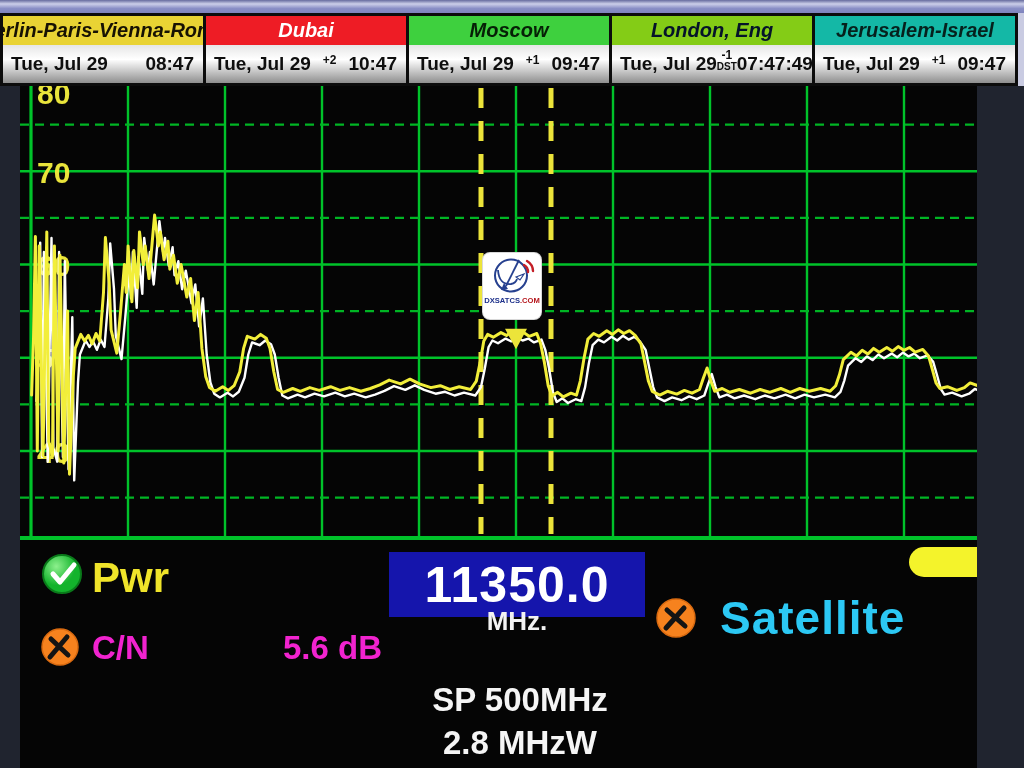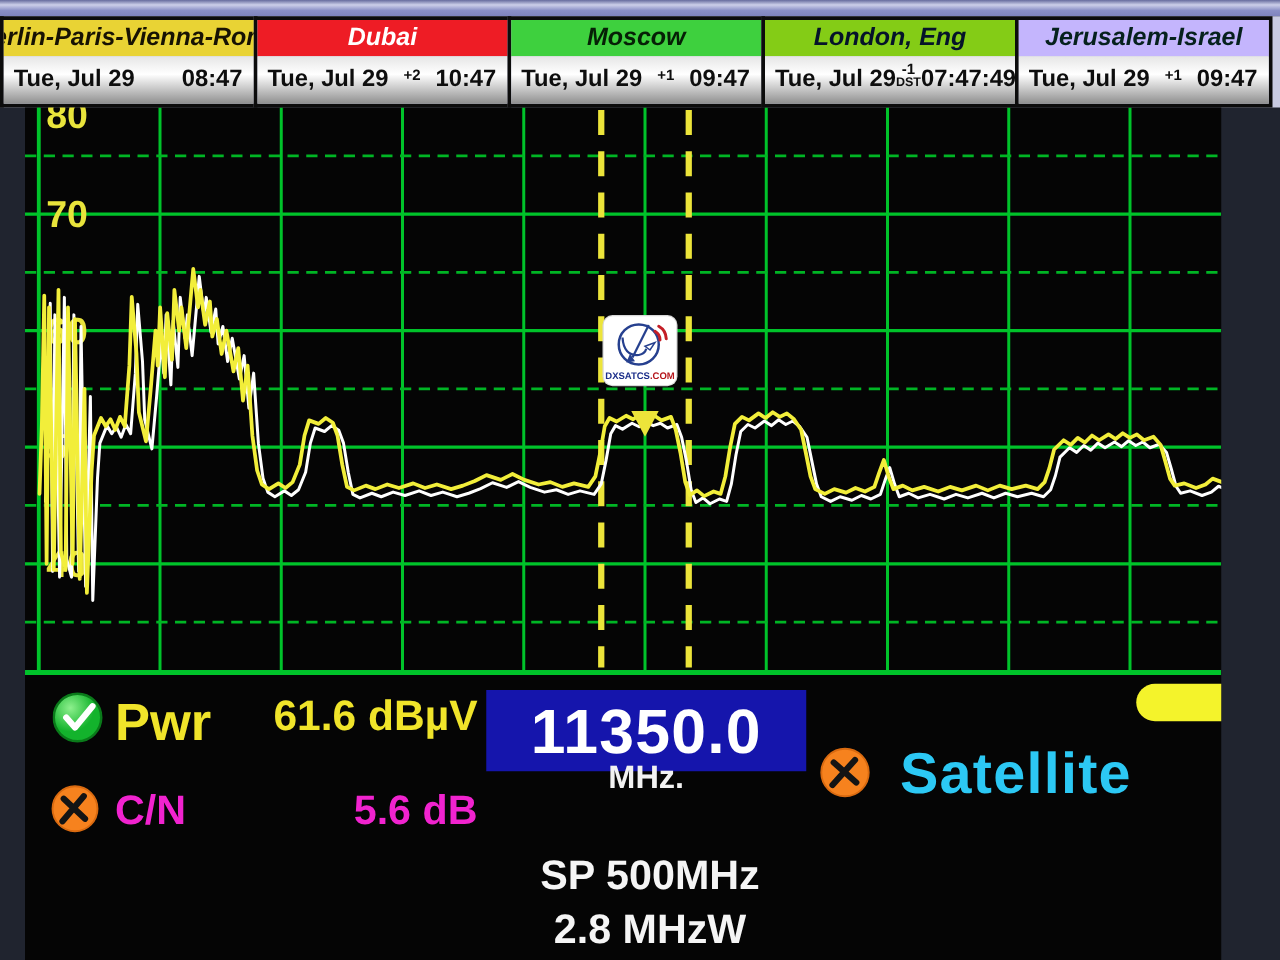--- a/index.html
+++ b/index.html
@@ -20,21 +20,21 @@
     padding:0 9px 0 8px;white-space:nowrap;}
   .clock-date{flex:0 0 auto;}
   .clock-mid{flex:1;display:flex;flex-direction:column;align-items:center;justify-content:center;line-height:1;}
   .clock-offset{font-size:12px;font-weight:bold;transform:translateY(-4px);}
   .clock-dst{font-size:10px;font-weight:bold;transform:translateY(-3px);}
   .clock-hms{flex:0 0 auto;}
   
   .screen{position:absolute;left:20px;top:86px;width:957px;height:682px;background:#050505;}
   #plot-svg{position:absolute;left:0;top:0;}
   
-  .logo{position:absolute;left:463px;top:167px;width:58px;height:55px;background:#ffffff;
+  .logo{position:absolute;left:463px;top:167px;width:58px;height:66px;background:#ffffff;
     border-radius:7px;box-shadow:0 0 0 1px #d8d8d8;}
   
   .ro{position:absolute;white-space:nowrap;font-weight:bold;}
   .icon-badge{position:absolute;}
   .pwr-label{left:72px;top:468px;font-size:42px;color:#f0e42a;}
   .pwr-value{left:160px;top:468px;width:202px;text-align:right;font-size:34px;color:#f0e42a;}
   .freq-box{position:absolute;left:369px;top:466px;width:256px;height:65px;background:#1515ac;
     display:flex;align-items:center;justify-content:center;}
   .freq-value{font-size:50px;font-weight:bold;color:#ffffff;letter-spacing:1px;}
   .freq-unit{left:369px;top:520px;width:256px;text-align:center;font-size:26px;color:#f2f2f2;}
@@ -89,21 +89,21 @@
       <div class="clock-time">
         <span class="clock-date">Tue, Jul 29</span>
         <span class="clock-mid">
           <span class="clock-offset">-1</span>
           <span class="clock-dst">DST</span>
         </span>
         <span class="clock-hms">07:47:49</span>
       </div>
     </div>
     <div class="clock-panel">
-      <div class="clock-head" style="background: #c4b5fd; color: rgb(6, 33, 29);">Jerusalem-Israel</div>
+      <div class="clock-head" style="background: #14b8a6; color: rgb(6, 33, 29);">Jerusalem-Israel</div>
       <div class="clock-time">
         <span class="clock-date">Tue, Jul 29</span>
         <span class="clock-mid">
           <span class="clock-offset">+1</span>
         </span>
         <span class="clock-hms">09:47</span>
       </div>
     </div>
   </div>
 
@@ -162,21 +162,20 @@
       <defs>
         <radialGradient id="gGreen" cx="35%" cy="30%">
             <stop offset="0%" stop-color="#8df08d"></stop>
             <stop offset="100%" stop-color="#13b32c"></stop>
           </radialGradient>
       </defs>
       <circle cx="20" cy="22" r="19" fill="url(#gGreen)" stroke="#0a7a1a" stroke-width="2"></circle>
       <path d="M 11 22 l 7 8 l 14 -17" fill="none" stroke="#ffffff" stroke-width="5" stroke-linecap="round" stroke-linejoin="round"></path>
     </svg>
     <div class="ro pwr-label">Pwr</div>
-    <div class="ro pwr-value">61.6 dBµV</div>
 
     <div class="freq-box">
       <span class="freq-value">11350.0</span>
     </div>
     <div class="ro freq-unit">MHz.</div>
 
     <svg class="icon-badge" style="left:635px;top:511px;" width="44" height="44">
       <circle cx="21" cy="21" r="19" fill="#f6821e" stroke="#d96a10" stroke-width="1.5"></circle>
       <path d="M 12 13 L 30 29 M 29 11 L 11 31" fill="none" stroke="#141414" stroke-width="5" stroke-linecap="round"></path>
     </svg>

